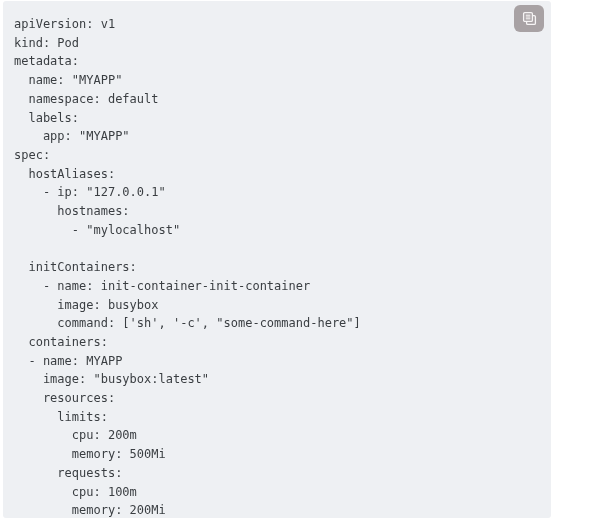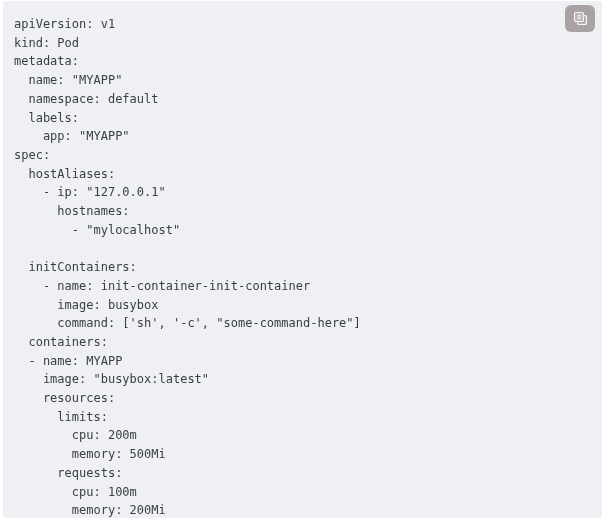--- a/index.html
+++ b/index.html
@@ -12,21 +12,21 @@
   * { margin: 0; padding: 0; box-sizing: border-box; }
   html, body {
     width: 602px;
     height: 521px;
     overflow: hidden;
     background: var(--page-bg);
     font-family: "DejaVu Sans Mono", "Liberation Mono", monospace;
   }
   .page {
     position: relative;
-    width: 602px;
+    width: 551px;
     height: 521px;
     background: var(--page-bg);
   }
   .codeblock {
     position: absolute;
     left: 3px;
     top: 1px;
     right: 0;
     bottom: 3px;
     background: var(--code-bg);

